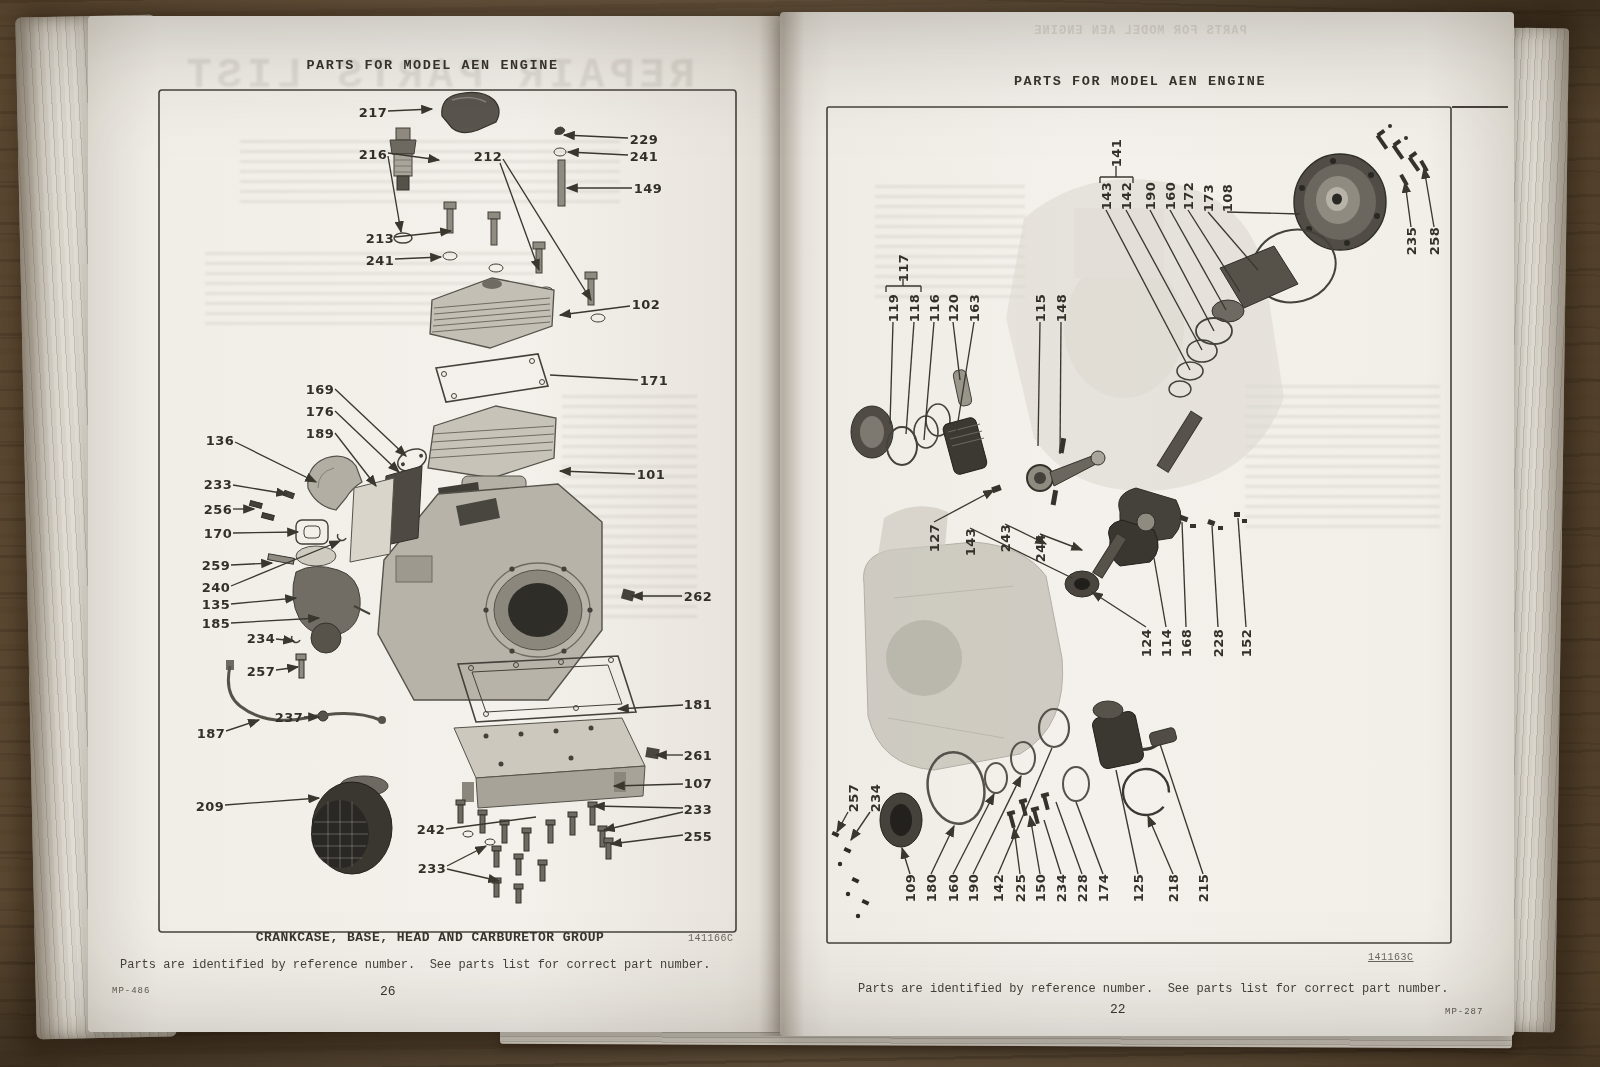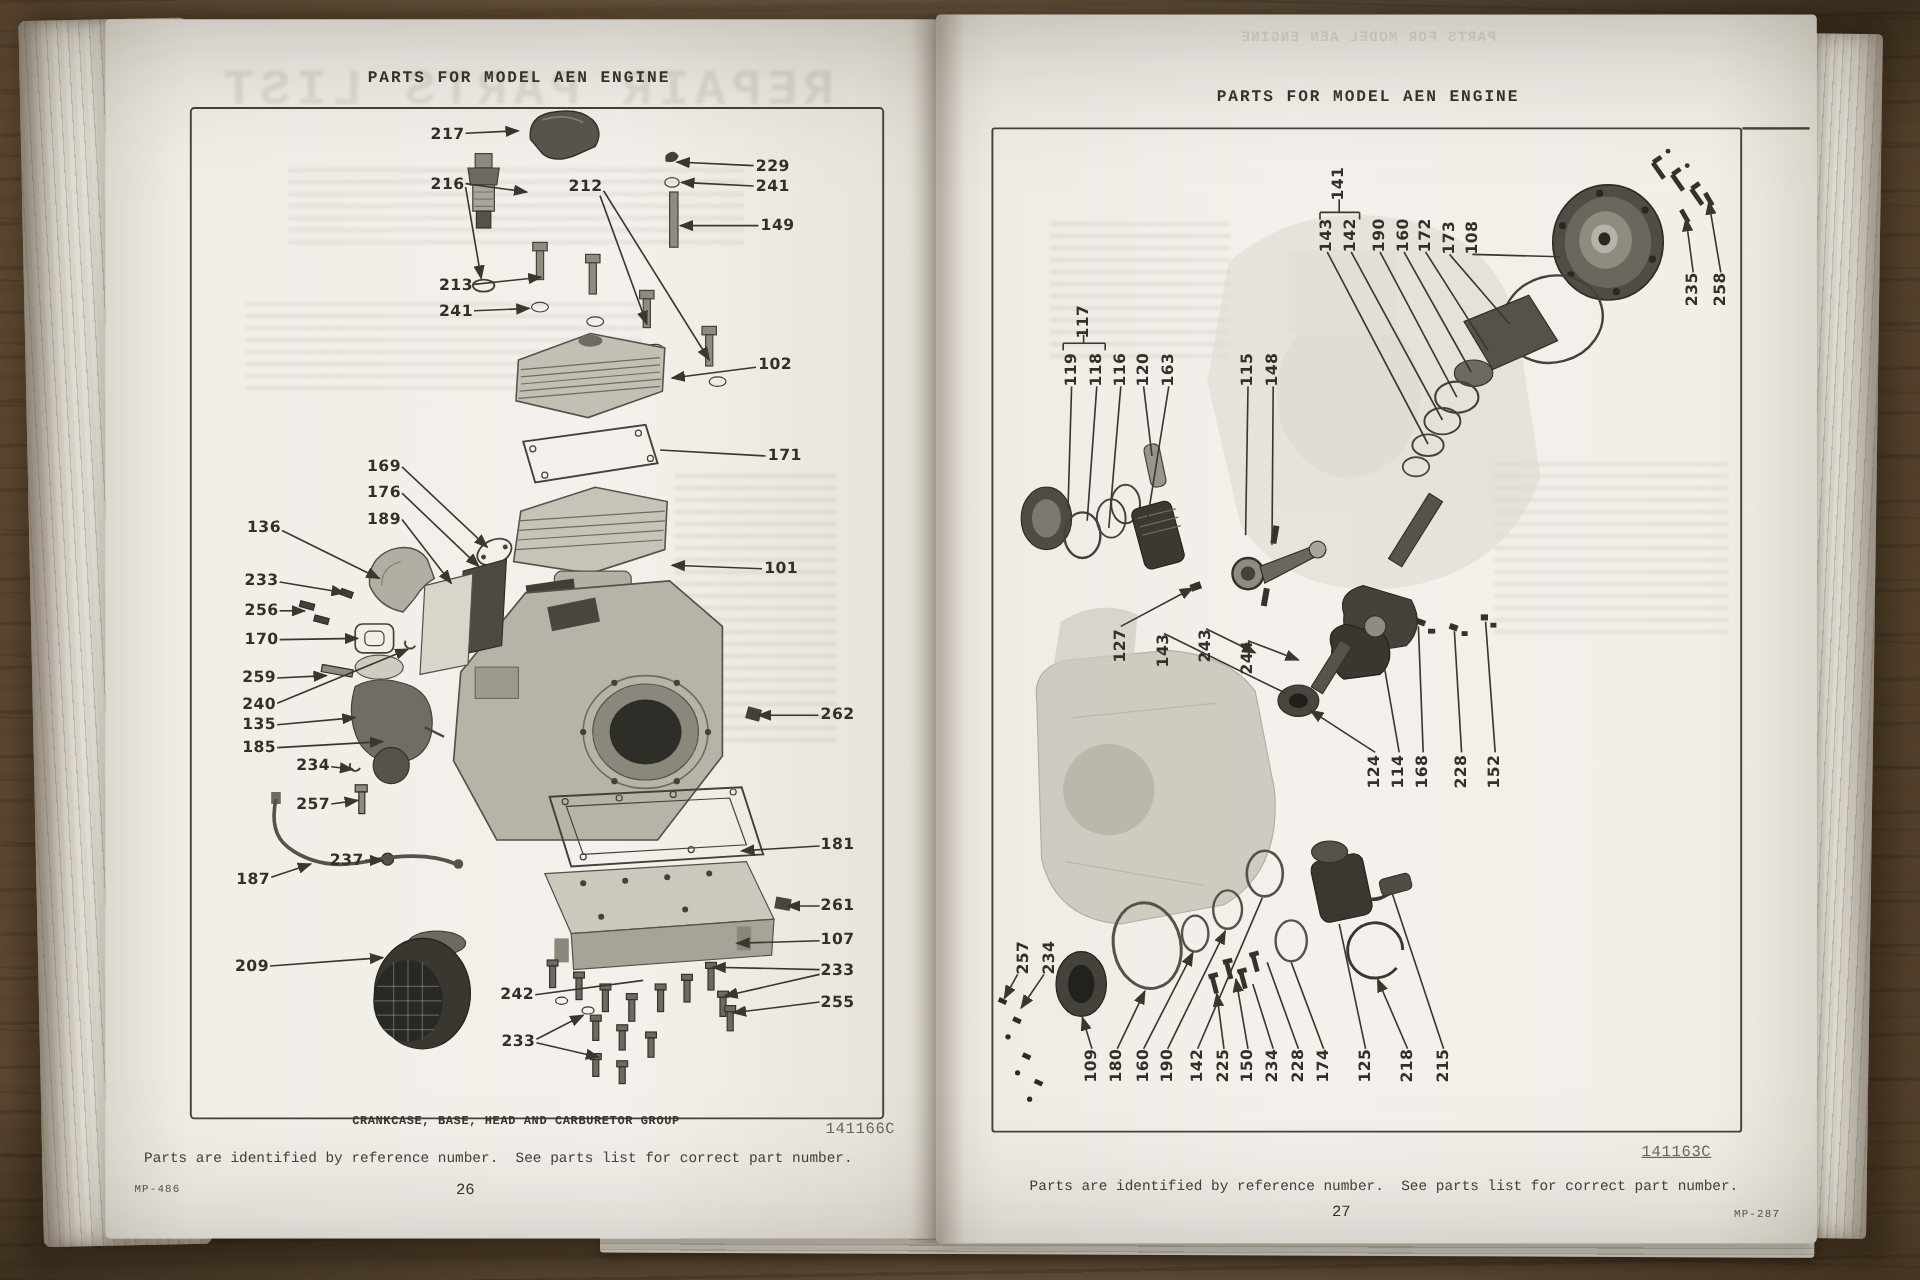--- a/index.html
+++ b/index.html
@@ -21,25 +21,25 @@
   .edges-bottom{left:500px;top:1022px;width:1012px;height:24px;background:repeating-linear-gradient(0deg,#e9e5dd 0 2px,#c8c3b8 2px 3px,#e2ded5 3px 5px);transform:rotate(.25deg);border-radius:3px;box-shadow:0 4px 8px rgba(30,20,10,.4);}
   .page{background:#f2efe9;border-radius:4px;box-shadow:0 5px 16px rgba(30,20,10,.35);z-index:1;}
   .page-left{left:88px;top:16px;width:694px;height:1016px;
     background:linear-gradient(to right,#e4e0d7,#f1eee8 10%,#f4f1ec 62%,#e9e5dd 92%,#ddd8cf);}
   .page-right{left:780px;top:12px;width:734px;height:1024px;
     background:linear-gradient(to right,#ded9d0,#efece6 7%,#f4f1ec 40%,#f2efe9 88%,#e2ded5);}
   .spine{left:758px;top:12px;width:46px;height:1024px;z-index:2;
     background:linear-gradient(to right,rgba(60,48,34,0),rgba(60,48,34,.22) 45%,rgba(60,48,34,.25) 55%,rgba(60,48,34,0));}
   .txt{color:#38352f;z-index:6;}
   .hdr{font-weight:bold;font-size:13.5px;letter-spacing:1.6px;text-align:center;}
-  .cap{font-weight:bold;font-size:10px;letter-spacing:.5px;text-align:center;}
+  .cap{font-weight:bold;font-size:13px;letter-spacing:.5px;text-align:center;}
   .note{font-size:12px;text-align:left;white-space:pre;color:#45423b;}
   .pnum{font-size:13px;text-align:left;}
   .mp{font-size:9px;letter-spacing:1px;color:#5c5850;}
-  .fig{font-size:13px;color:#6b675f;letter-spacing:.5px;}
+  .fig{font-size:10px;color:#6b675f;letter-spacing:.5px;}
   .ghost-h{font-weight:bold;font-size:42px;letter-spacing:5px;color:rgba(110,104,92,.14);
     transform:scaleX(-1);filter:blur(1.2px);white-space:nowrap;z-index:2;}
   .ghost-s{font-weight:bold;font-size:12px;letter-spacing:1px;color:rgba(110,104,92,.17);
     transform:scaleX(-1);filter:blur(.6px);white-space:nowrap;z-index:2;text-align:center;}
   .smudge{background:repeating-linear-gradient(180deg, rgba(90,85,75,.09) 0 3px, transparent 3px 10px);filter:blur(1.2px);z-index:2;}
   svg.diagram{position:absolute;z-index:4;}
   .plbl{font:bold 13px "DejaVu Sans", sans-serif;fill:#33302a;letter-spacing:.4px;}
   .lline{stroke:#3a372f;stroke-width:1.35;fill:none;}
   .rule{background:#46433c;z-index:5;}
 </style>
@@ -67,21 +67,21 @@
   <div class="abs txt hdr" style="left:160px;top:58px;width:545px;">PARTS FOR MODEL AEN ENGINE</div>
   <div class="abs txt cap" style="left:150px;top:930px;width:560px;">CRANKCASE, BASE, HEAD AND CARBURETOR GROUP</div>
   <div class="abs txt note" style="left:120px;top:958px;width:620px;">Parts are identified by reference number.  See parts list for correct part number.</div>
   <div class="abs txt pnum" style="left:380px;top:984px;width:100px;">26</div>
   <div class="abs txt mp" style="left:112px;top:986px;">MP-486</div>
   <div class="abs txt fig" style="left:688px;top:933px;">141166C</div>
 
   <div class="abs txt hdr" style="left:860px;top:74px;width:560px;">PARTS FOR MODEL AEN ENGINE</div>
   <div class="abs rule" style="left:1452px;top:106px;width:56px;height:1.5px;"></div>
   <div class="abs txt note" style="left:858px;top:982px;width:580px;">Parts are identified by reference number.  See parts list for correct part number.</div>
-  <div class="abs txt pnum" style="left:1110px;top:1002px;width:100px;">27</div>
+  <div class="abs txt pnum" style="left:1110px;top:1002px;width:100px;">22</div>
   <div class="abs txt mp" style="left:1445px;top:1007px;font-family:Liberation Mono, monospace;">MP-287</div>
   <div class="abs txt fig" style="left:1368px;top:952px;text-decoration:underline;">141163C</div>
 
   <svg id="left-diagram" class="diagram" style="left:156px;top:86px;" width="584" height="850" viewBox="0 0 584 850">
     <defs>
       <marker id="arwL" markerWidth="9" markerHeight="7" refX="8" refY="3.5" orient="auto">
         <path d="M0,0 L9,3.5 L0,7 Z" fill="#3a372f"></path>
       </marker>
     </defs>
     <rect x="3" y="4" width="577" height="842" fill="none" stroke="#46433c" stroke-width="1.6" rx="3"></rect>

